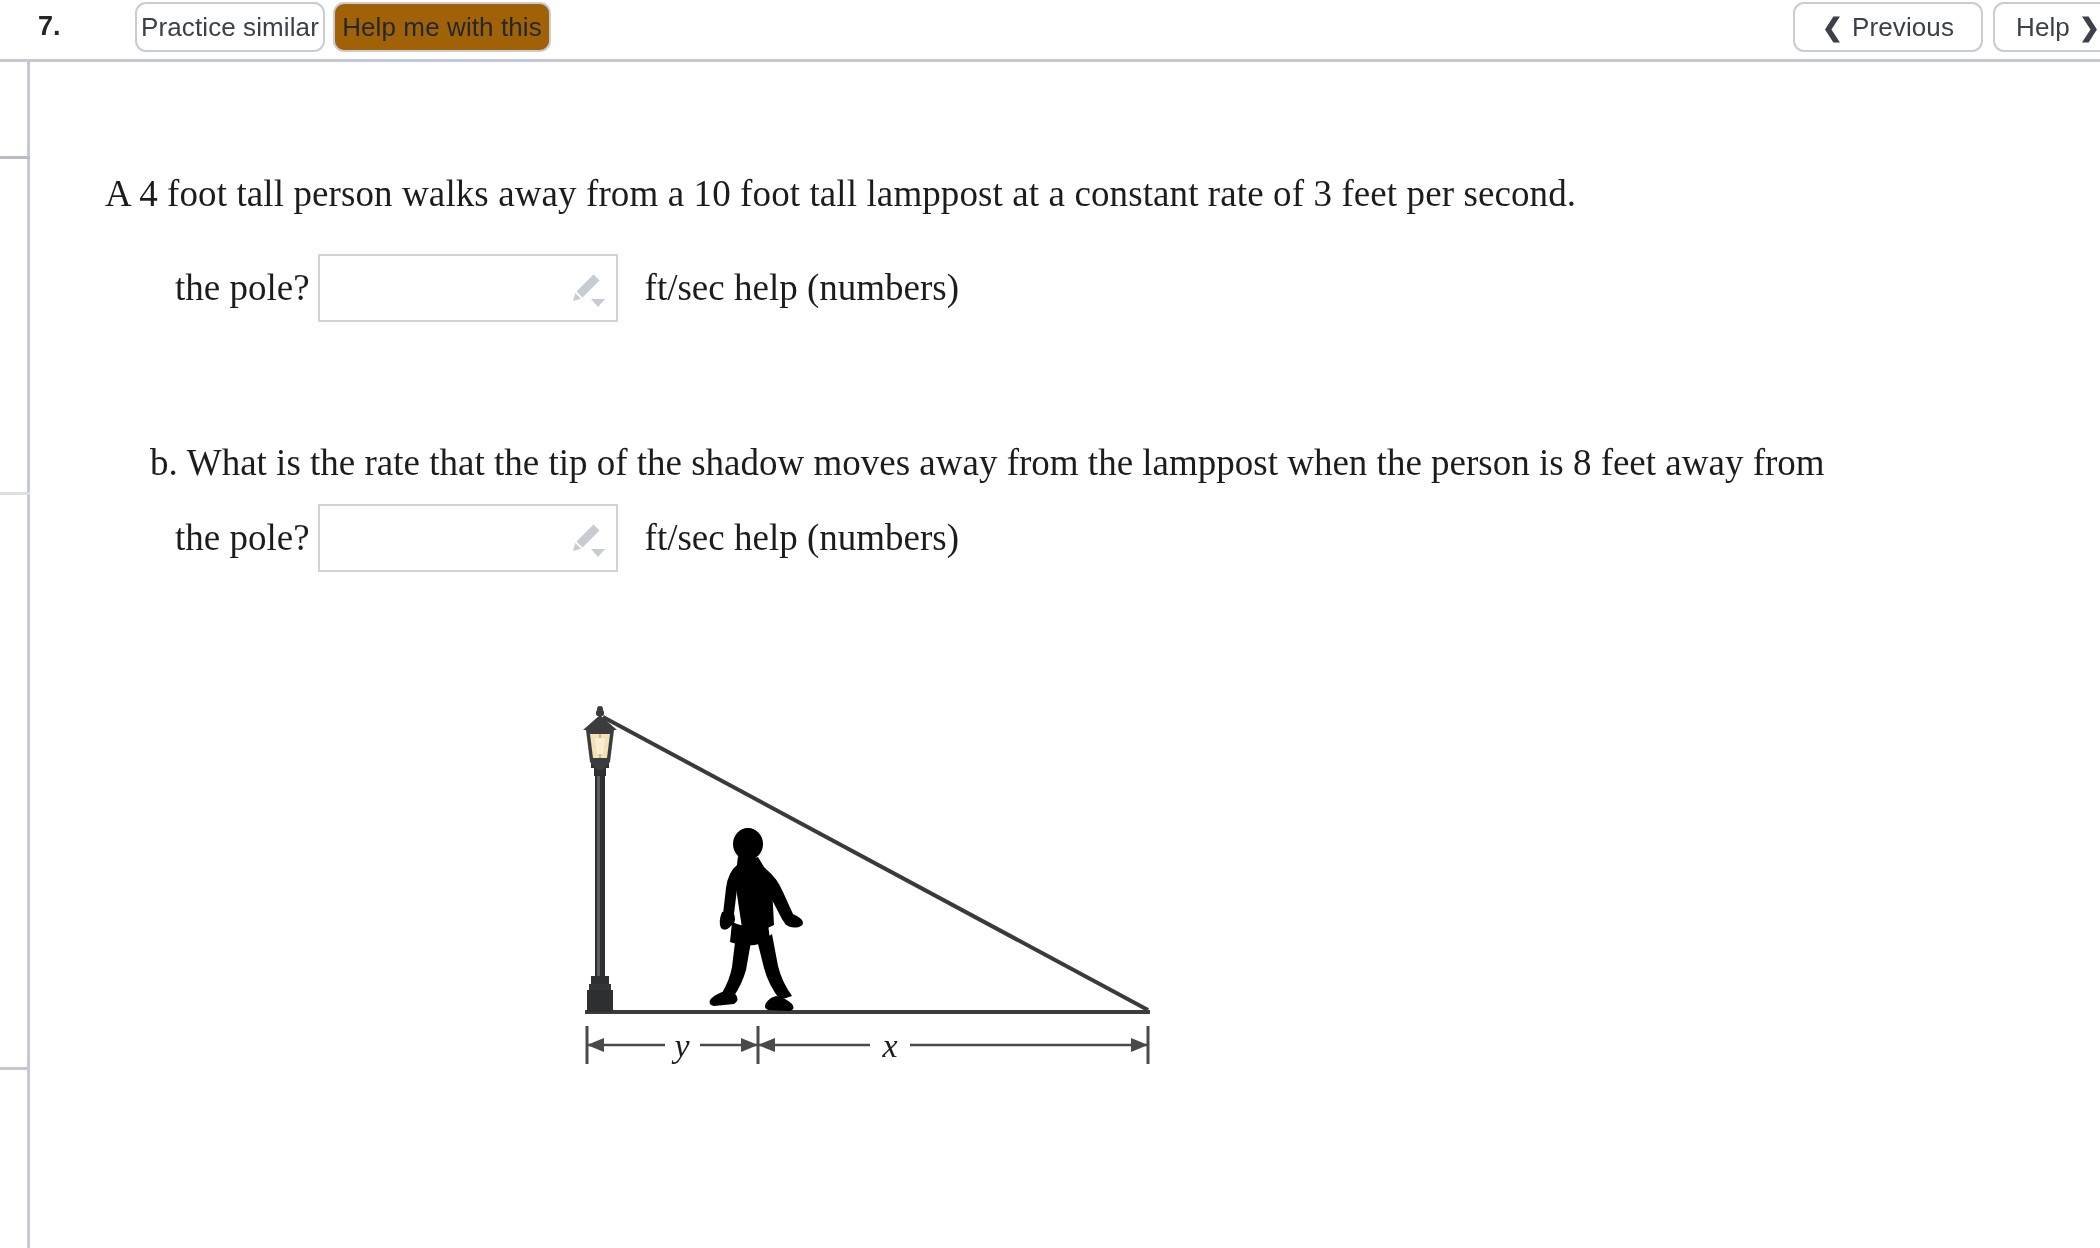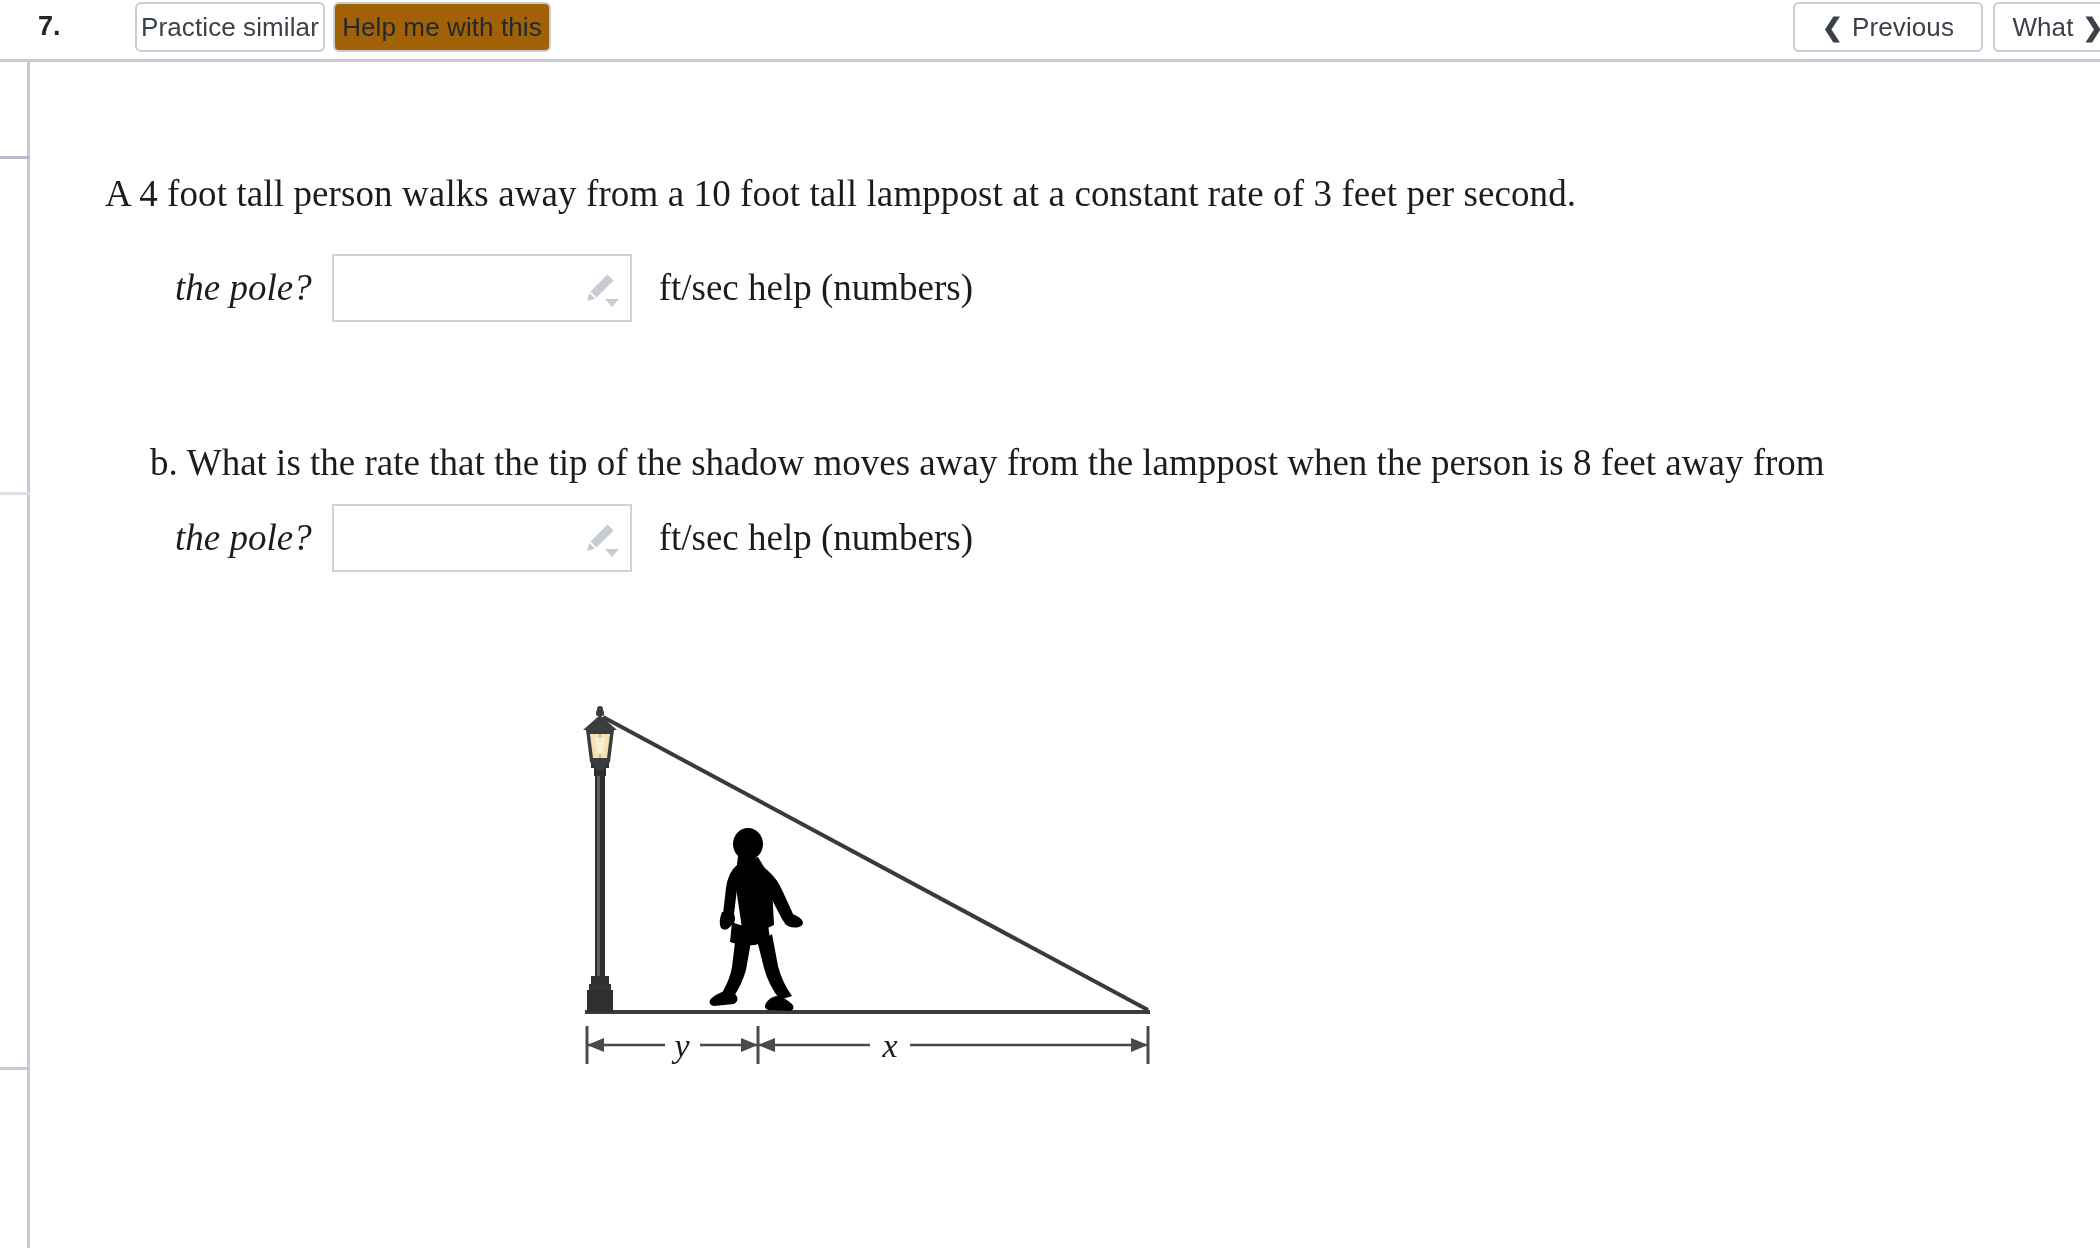--- a/index.html
+++ b/index.html
@@ -54,21 +54,21 @@
     font-weight: bold;
     font-size: 27px;
     color: #222629;
   }
   .btn {
     position: absolute;
     font-family: "Liberation Sans", sans-serif;
     font-size: 26px;
     color: #3a4149;
     border: 2px solid #c8ccd4;
-    border-radius: 6px;
+    border-radius: 11px;
     background: #ffffff;
     box-sizing: border-box;
     display: flex;
     align-items: center;
     justify-content: center;
     cursor: pointer;
     white-space: nowrap;
     padding: 0 13px;
     letter-spacing: .1px;
   }
@@ -132,23 +132,22 @@
     display: inline-block;
     margin-right: 9px;
   }
   .answer-row {
     display: flex;
     align-items: center;
     margin-top: 10px;
   }
   .ans-prefix {
     margin-left: 25px;
-    margin-right: 20px;
+    margin-right: 8px;
     font-size: 37px;
-    font-style: italic;
   }
   .answer-box {
     position: relative;
     width: 300px;
     height: 68px;
     border: 2px solid #cfd3d8;
     background: #ffffff;
     box-sizing: border-box;
   }
   .answer-input {
@@ -195,21 +194,21 @@
     <button class="btn btn-practice">Practice similar</button>
 
     <button class="btn btn-help">Help me with this</button>
 
     <button class="btn btn-prev">
       <span class="chev">❮</span>
       <span>Previous</span>
     </button>
 
     <button class="btn btn-next">
-      <span>What</span>
+      <span>Help</span>
       <span class="chev">❯</span>
     </button>
   </div>
 </div>
 
 <div class="left-rail">
   <div class="rail-tick t1"></div>
   <div class="rail-tick t2"></div>
   <div class="rail-tick t3"></div>
 </div>

